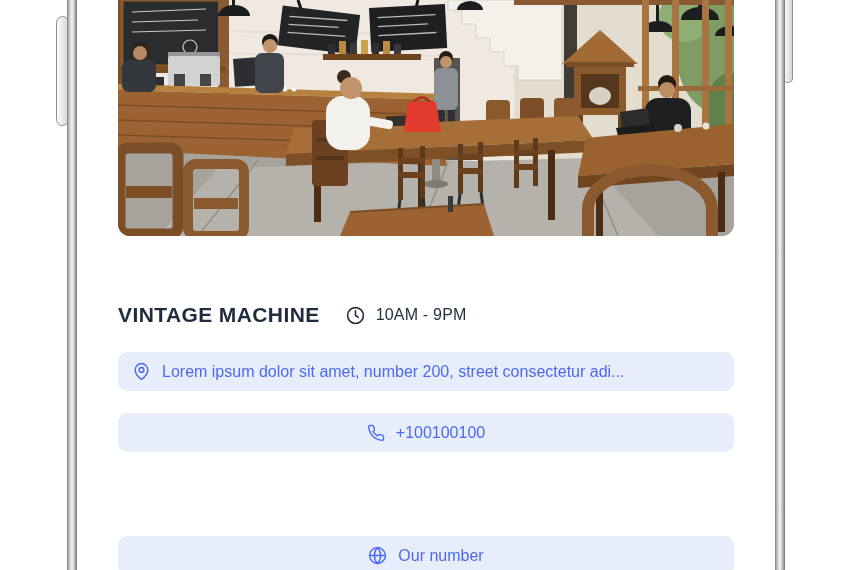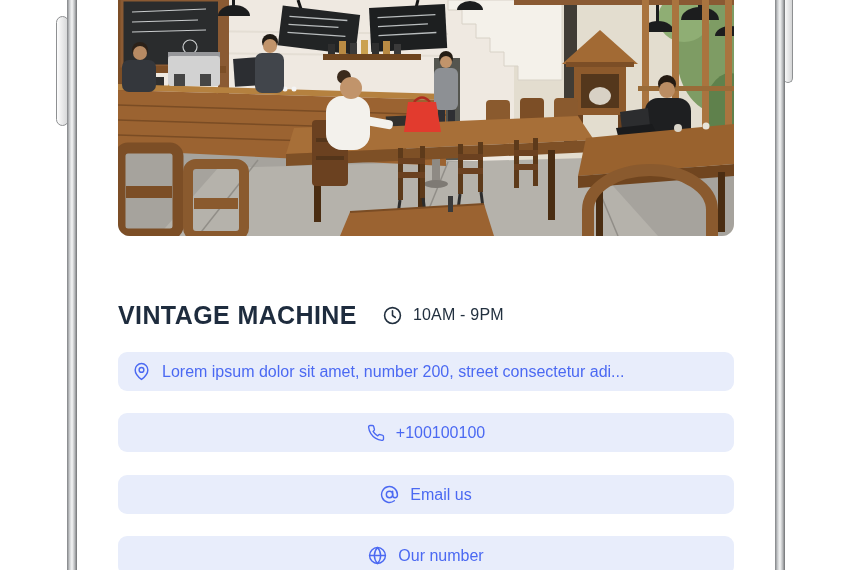--- a/index.html
+++ b/index.html
@@ -16,21 +16,21 @@
     border:1.5px solid #8e9092;box-sizing:border-box;}
   .btn-volume{left:56px;top:16px;width:13px;height:110px;border-radius:7px;}
   .btn-power{left:783px;top:-8px;width:10px;height:91px;border-radius:0 0 6px 6px;border-top:none;}
   
   .screen{position:absolute;left:101px;top:0;width:650px;height:570px;background:#fff;z-index:1;}
   .photo{position:absolute;left:17px;top:0;width:616px;height:236px;
     border-radius:0 0 12px 12px;overflow:hidden;background:#efe9e1;}
   .photo svg{display:block;}
   
   .title-row{position:absolute;left:17px;top:301px;height:28px;display:flex;align-items:center;}
-  .biz-name{font-size:25px;font-weight:700;letter-spacing:.4px;color:#1e2c3e;margin:0;}
+  .biz-name{font-size:21px;font-weight:700;letter-spacing:.4px;color:#1e2c3e;margin:0;}
   .clock-wrap{margin-left:26px;display:flex;align-items:center;color:#22303f;}
   .hours{font-size:16px;color:#22303f;margin-left:11px;letter-spacing:.2px;}
   
   .pill{position:absolute;left:17px;width:616px;height:39px;border-radius:9px;
     background:#e8edfb;color:#4b69f2;display:flex;align-items:center;
     font-size:16px;font-family:"Liberation Sans",sans-serif;border:none;padding:1px 14px;
     box-sizing:border-box;cursor:pointer;gap:11px;}
   .pill .lbl{white-space:nowrap;overflow:hidden;}
   .pill-center{justify-content:center;}
   .pill-address{top:352px;justify-content:flex-start;}
@@ -251,27 +251,20 @@
       <span class="lbl">Lorem ipsum dolor sit amet, number 200, street consectetur adi...</span>
     </button>
 
     <button class="pill pill-center pill-phone">
       <svg class="icon" width="18" height="18" viewBox="0 0 24 24" fill="none" stroke="currentColor" stroke-width="1.8" stroke-linecap="round" stroke-linejoin="round">
         <path d="M22 16.92v3a2 2 0 0 1-2.18 2 19.79 19.79 0 0 1-8.63-3.07 19.5 19.5 0 0 1-6-6 19.79 19.79 0 0 1-3.07-8.67A2 2 0 0 1 4.11 2h3a2 2 0 0 1 2 1.72 12.84 12.84 0 0 0 .7 2.81 2 2 0 0 1-.45 2.11L8.09 9.91a16 16 0 0 0 6 6l1.27-1.27a2 2 0 0 1 2.11-.45 12.84 12.84 0 0 0 2.81.7A2 2 0 0 1 22 16.92z"></path>
       </svg>
       <span class="lbl">+100100100</span>
     </button>
 
-    <button class="pill pill-center pill-email">
-      <svg class="icon" width="19" height="19" viewBox="0 0 24 24" fill="none" stroke="currentColor" stroke-width="1.8" stroke-linecap="round" stroke-linejoin="round">
-        <circle cx="12" cy="12" r="4"></circle>
-          <path d="M16 8v5a3 3 0 0 0 6 0v-1a10 10 0 1 0-3.92 7.94"></path>
-      </svg>
-      <span class="lbl">Email us</span>
-    </button>
 
     <button class="pill pill-center pill-website">
       <svg class="icon" width="19" height="19" viewBox="0 0 24 24" fill="none" stroke="currentColor" stroke-width="1.8" stroke-linecap="round" stroke-linejoin="round">
         <circle cx="12" cy="12" r="10"></circle>
           <path d="M2 12h20"></path>
           <path d="M12 2a15.3 15.3 0 0 1 4 10 15.3 15.3 0 0 1-4 10 15.3 15.3 0 0 1-4-10 15.3 15.3 0 0 1 4-10z"></path>
       </svg>
       <span class="lbl">Our number</span>
     </button>
 

